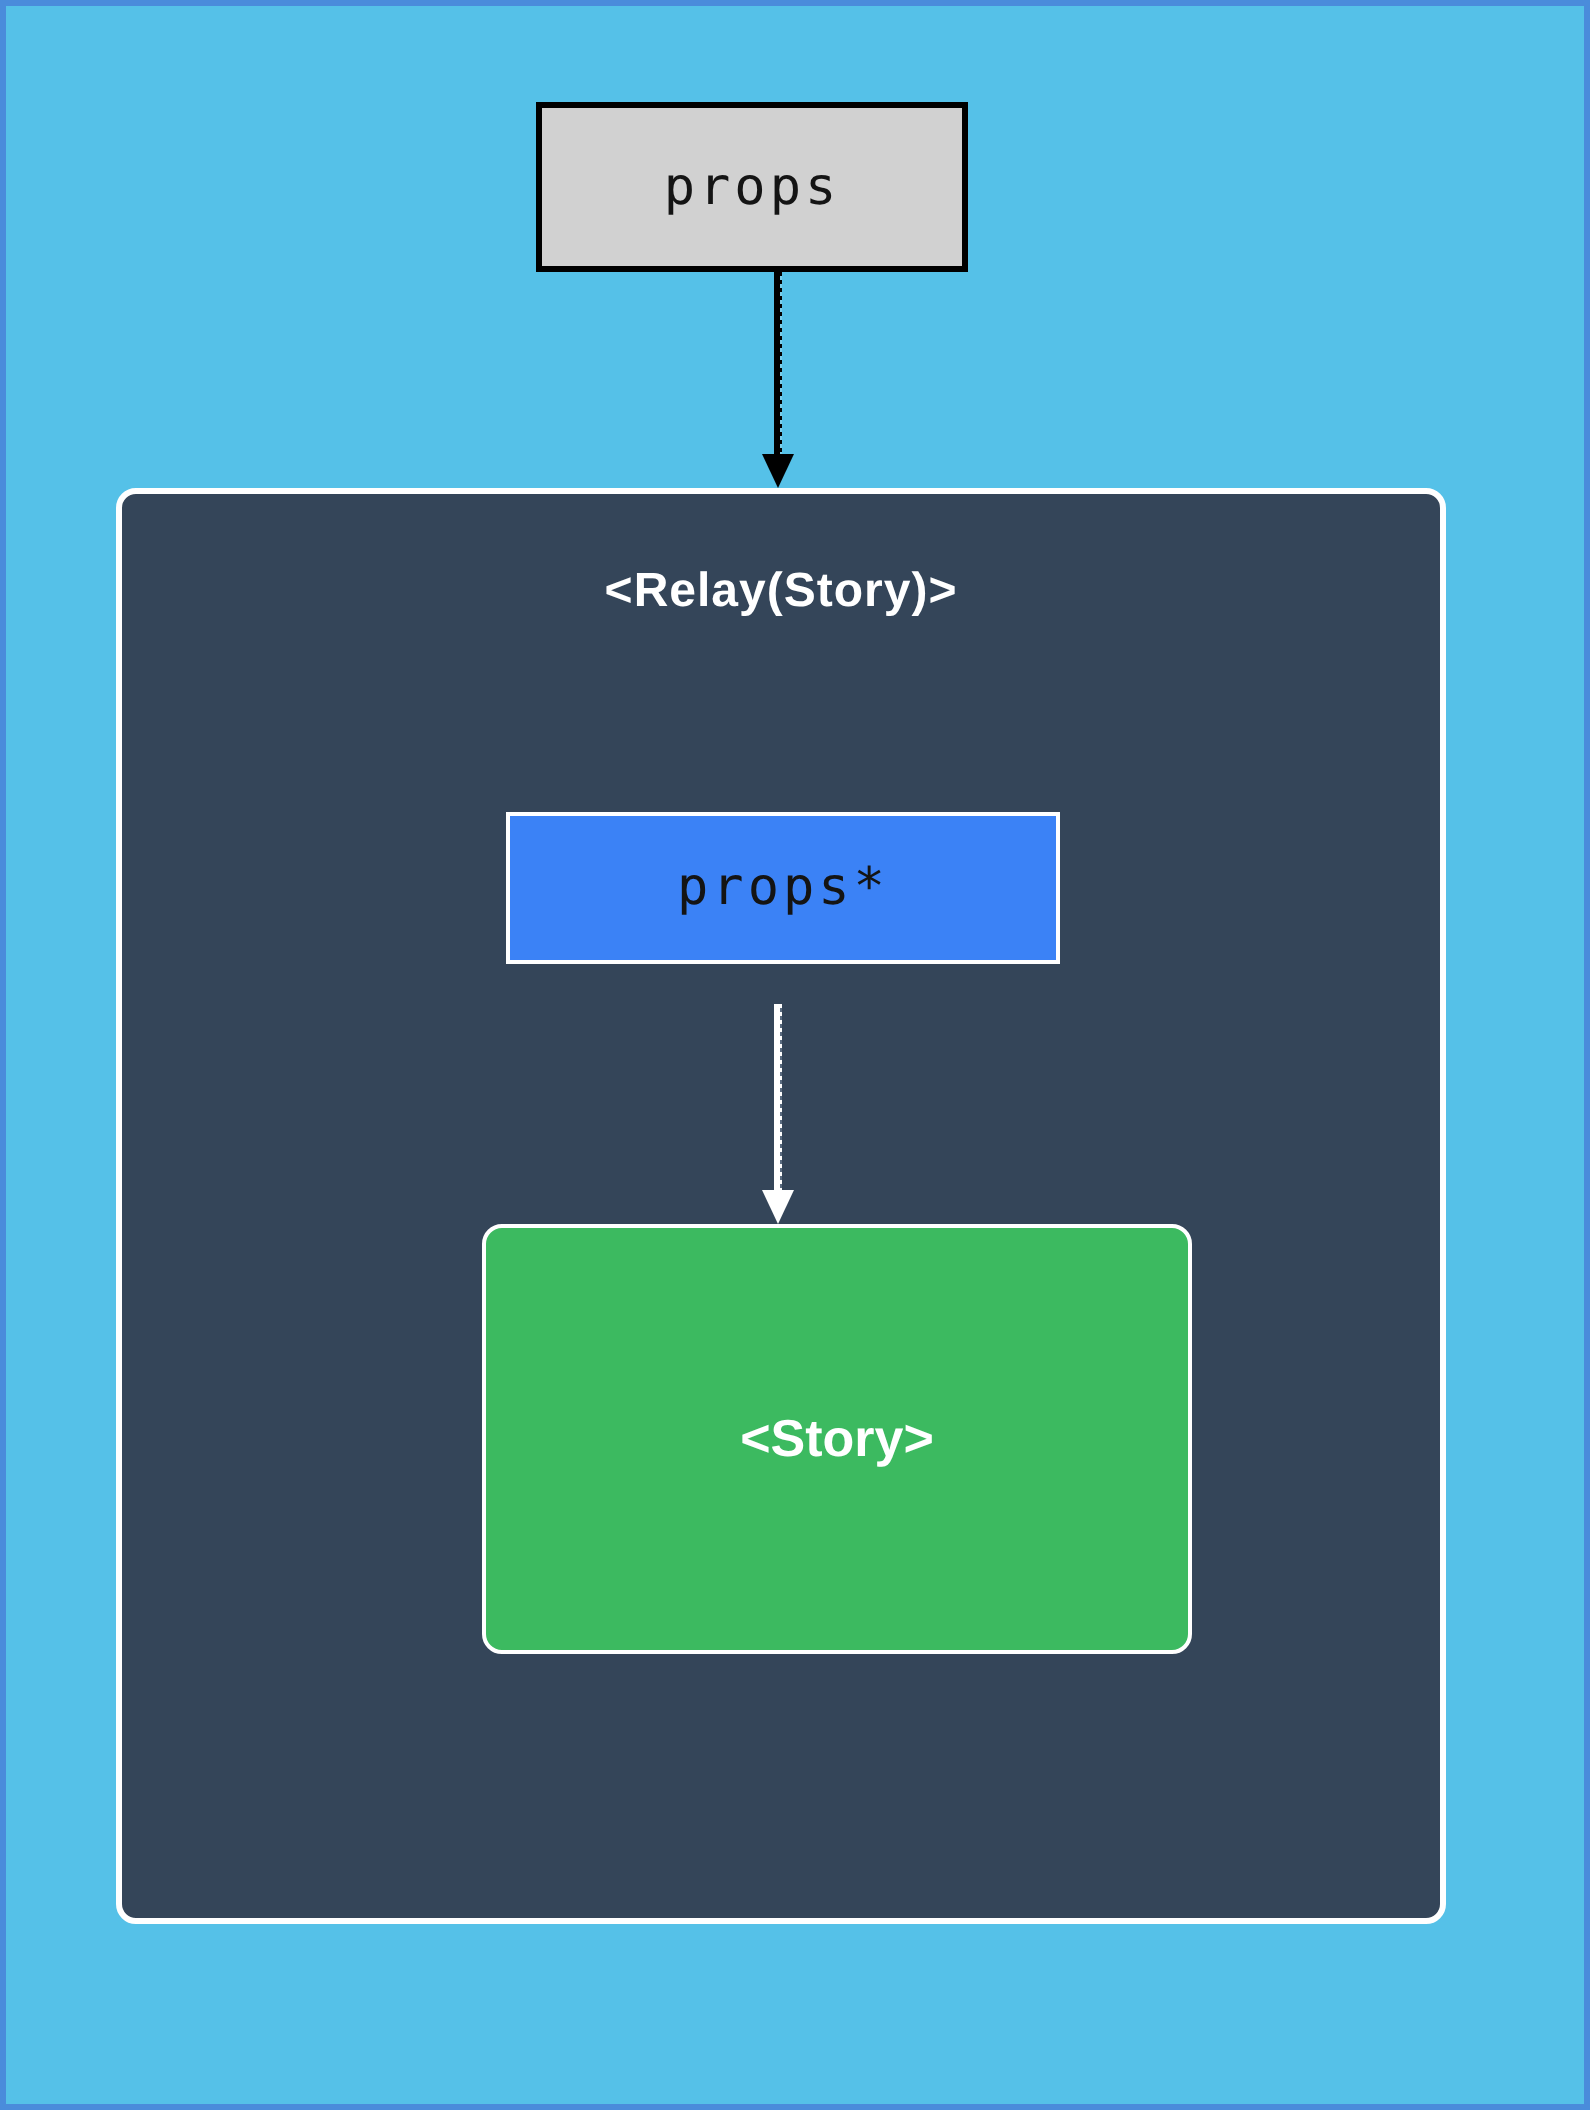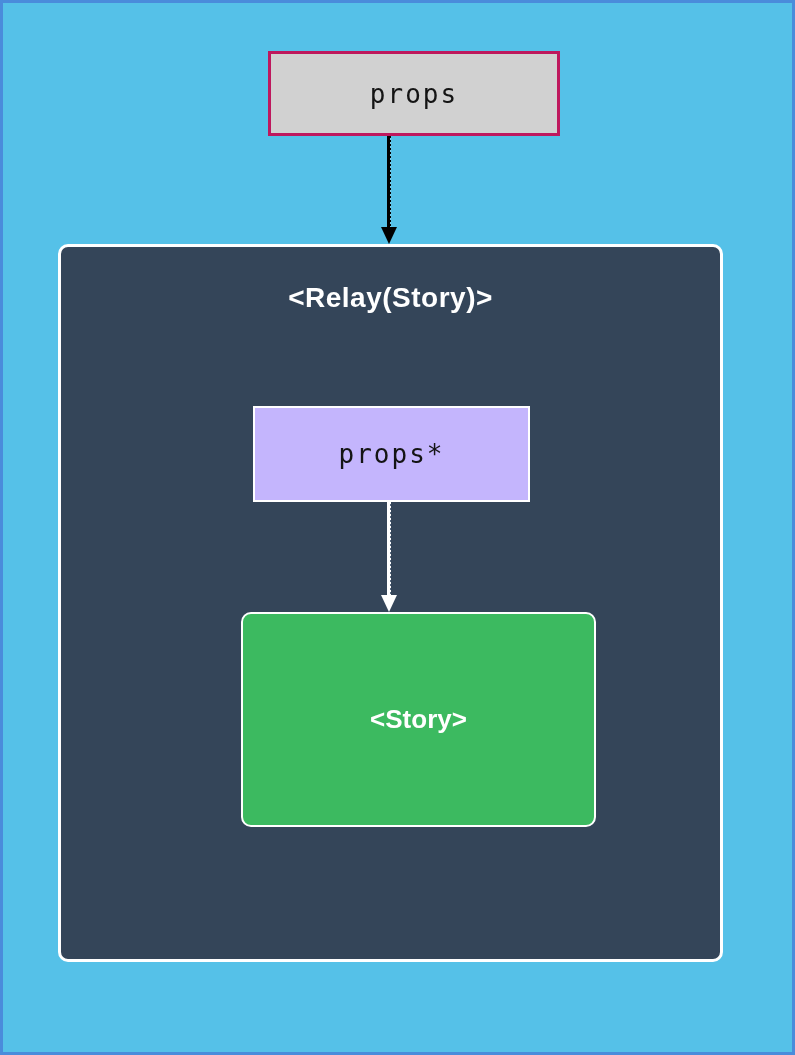--- a/index.html
+++ b/index.html
@@ -13,24 +13,24 @@
     height: 1055px;
     background: #55c1e8;
     box-shadow: inset 0 0 0 3px #4a8cdb;
     overflow: hidden;
   }
 
   
   .props-box-outer {
     position: absolute;
     left: 268px; top: 51px;
-    width: 292px; height: 85px;
+    width: 216px; height: 85px;
     box-sizing: border-box;
     background: #d1d1d1;
-    border: 3px solid #be185d;
+    border: 3px solid #000000;
     display: flex; align-items: center; justify-content: center;
   }
   .mono-label {
     font-family: "DejaVu Sans Mono", "Liberation Mono", monospace;
     font-size: 26px;
     letter-spacing: 2px;
     color: #141414;
   }
 
   
@@ -78,31 +78,31 @@
     border: 3px solid #ffffff;
     border-radius: 10px;
   }
   .relay-title {
     position: absolute;
     top: 35px; left: 0;
     width: 100%;
     text-align: center;
     color: #ffffff;
     font-weight: bold;
-    font-size: 28px;
+    font-size: 24px;
     letter-spacing: 0.5px;
   }
 
   
   .props-box-inner {
     position: absolute;
     left: 192px; top: 159px;
-    width: 277px; height: 96px;
+    width: 277px; height: 76px;
     box-sizing: border-box;
-    background: #c4b5fd;
+    background: #3b82f6;
     border: 2px solid #ffffff;
     display: flex; align-items: center; justify-content: center;
   }
 
   
   .story-box {
     position: absolute;
     left: 152px; top: 365px;
     width: 355px; height: 215px;
     box-sizing: border-box;

